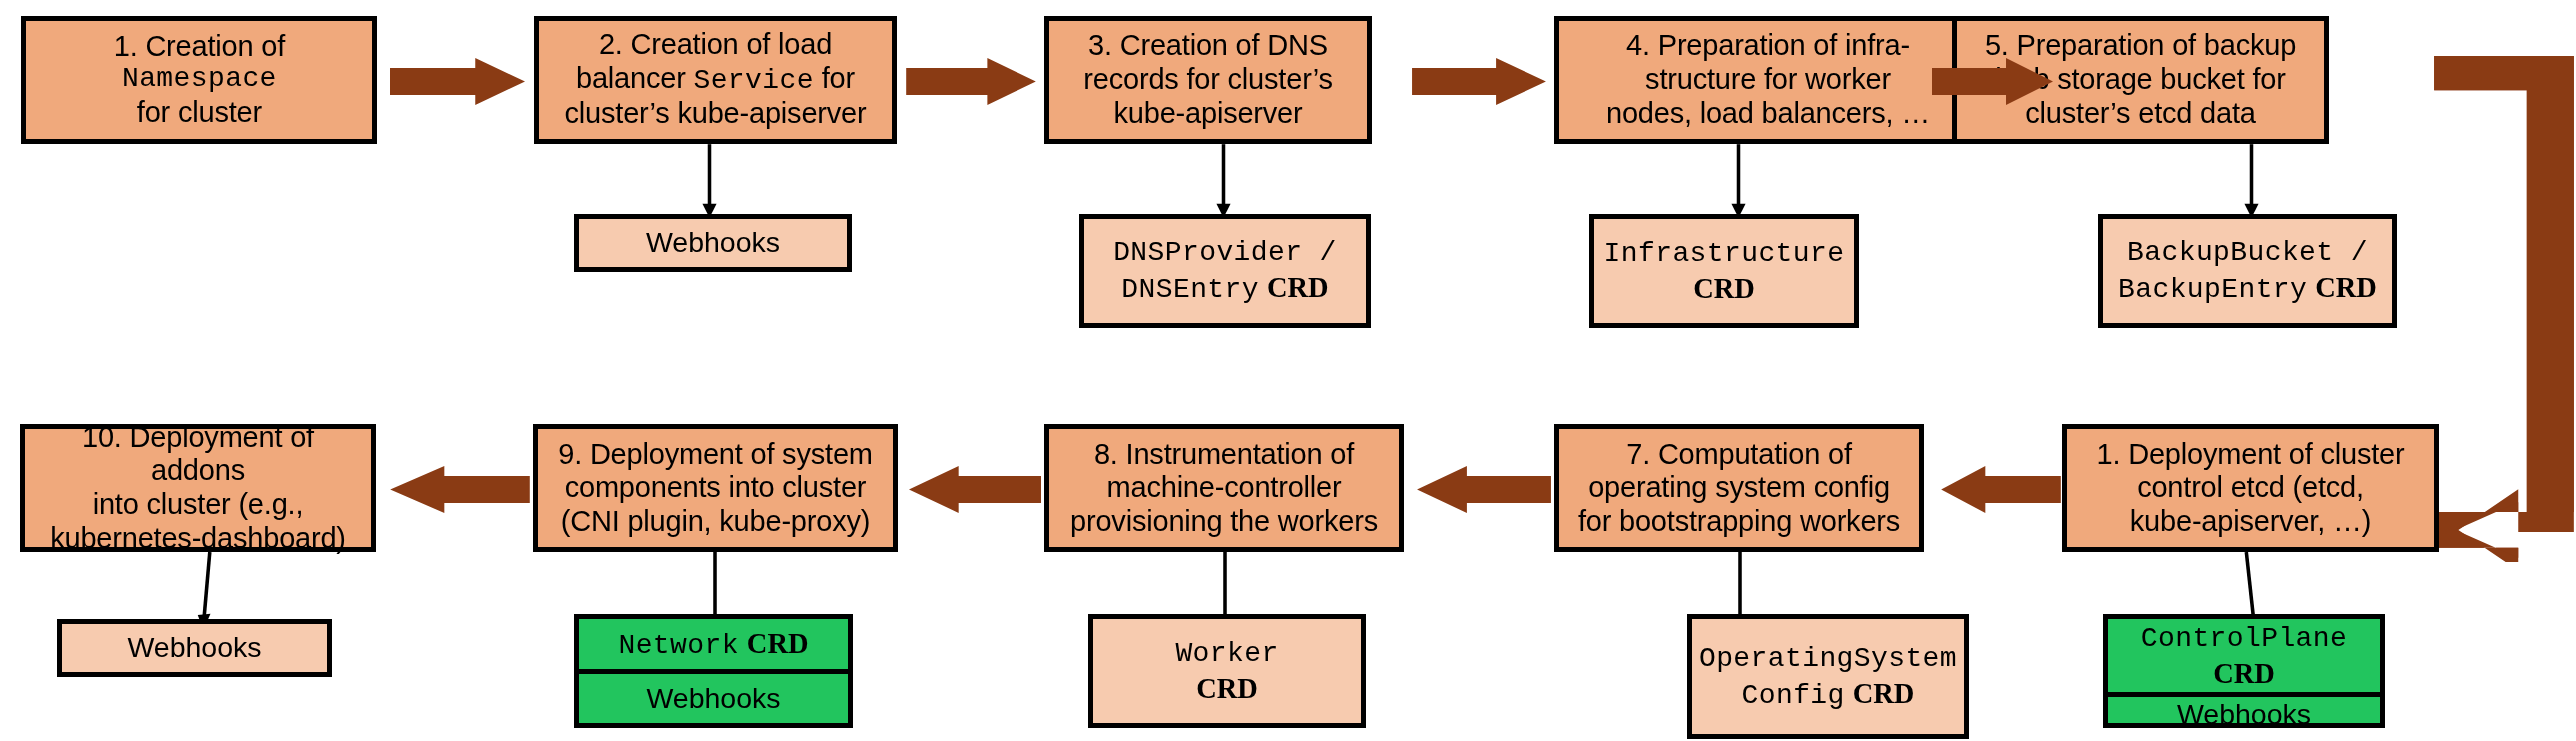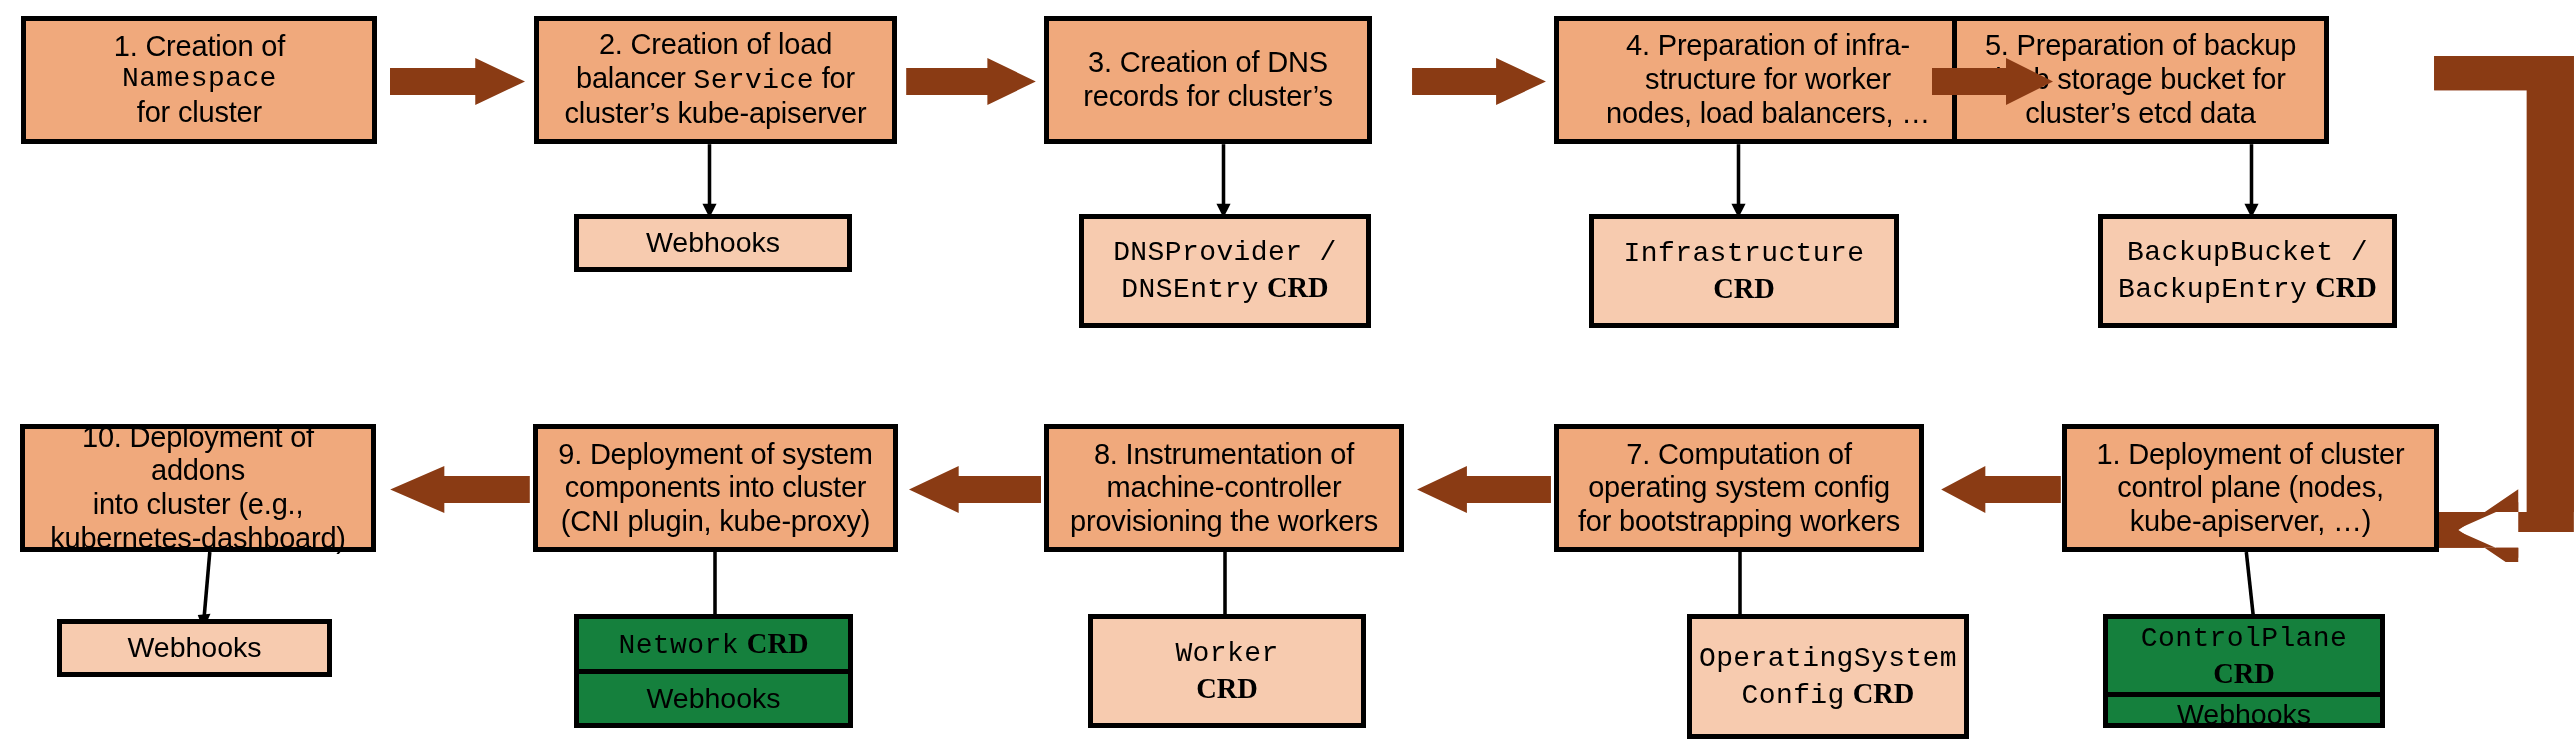--- a/index.html
+++ b/index.html
@@ -64,21 +64,21 @@
   .crd-tag {
     font-family: Liberation Serif, serif;
     font-weight: bold;
     font-size: 28.5px;
   }
 
   
   .stack-box {
     position: absolute;
     box-sizing: border-box;
-    background: #15803d;
+    background: #22c55e;
     border: 5px solid #000000;
     display: flex;
     flex-direction: column;
   }
   .stack-cell {
     box-sizing: border-box;
     flex: 1 1 auto;
     display: flex;
     align-items: center;
     justify-content: center;
@@ -118,20 +118,21 @@
       <div>2. Creation of load</div>
       <div><span>balancer </span><span class="mono">Service</span><span> for</span></div>
       <div>cluster’s kube-apiserver</div>
     </div>
   </div>
 
   <div class="step-box" style="left:1044px; top:15.7px; width:328px; height:128px;">
     <div class="step-text">
       <div>3. Creation of DNS</div>
       <div>records for cluster’s</div>
+      <div>kube-apiserver</div>
     </div>
   </div>
 
   <div class="step-box" style="left:1554px; top:15.7px; width:428px; height:128px;">
     <div class="step-text">
       <div>4. Preparation of infra-</div>
       <div>structure for worker</div>
       <div>nodes, load balancers, …</div>
     </div>
   </div>
@@ -207,21 +208,21 @@
     <div class="res-text">Webhooks</div>
   </div>
 
   <div class="res-box" style="left:1079px; top:214px; width:292px; height:114px;">
     <div class="res-text">
       <div class="mono">DNSProvider /</div>
       <div><span class="mono">DNSEntry</span> <span class="crd-tag">CRD</span></div>
     </div>
   </div>
 
-  <div class="res-box" style="left:1589px; top:214px; width:310px; height:114px;">
+  <div class="res-box" style="left:1589px; top:214px; width:270px; height:114px;">
     <div class="res-text">
       <div class="mono">Infrastructure</div>
       <div class="crd-tag">CRD</div>
     </div>
   </div>
 
   <div class="res-box" style="left:2098px; top:214px; width:299px; height:114px;">
     <div class="res-text">
       <div class="mono">BackupBucket /</div>
       <div><span class="mono">BackupEntry</span> <span class="crd-tag">CRD</span></div>
@@ -256,21 +257,21 @@
     <div class="step-text">
       <div>7. Computation of</div>
       <div>operating system config</div>
       <div>for bootstrapping workers</div>
     </div>
   </div>
 
   <div class="step-box" style="left:2062px; top:424px; width:377px; height:128px;">
     <div class="step-text">
       <div>1. Deployment of cluster</div>
-      <div>control plane (nodes,</div>
+      <div>control etcd (etcd,</div>
       <div>kube-apiserver, …)</div>
     </div>
   </div>
 
   <div class="block-arrow" style="left:1941px; top:466px; width:120px; height:47px;">
     <svg width="120" height="47" viewBox="0 0 168 66">
       <polygon points="168,14 62,14 62,0 0,33 62,66 62,52 168,52" fill="#8A3B14"></polygon>
     </svg>
   </div>
 

